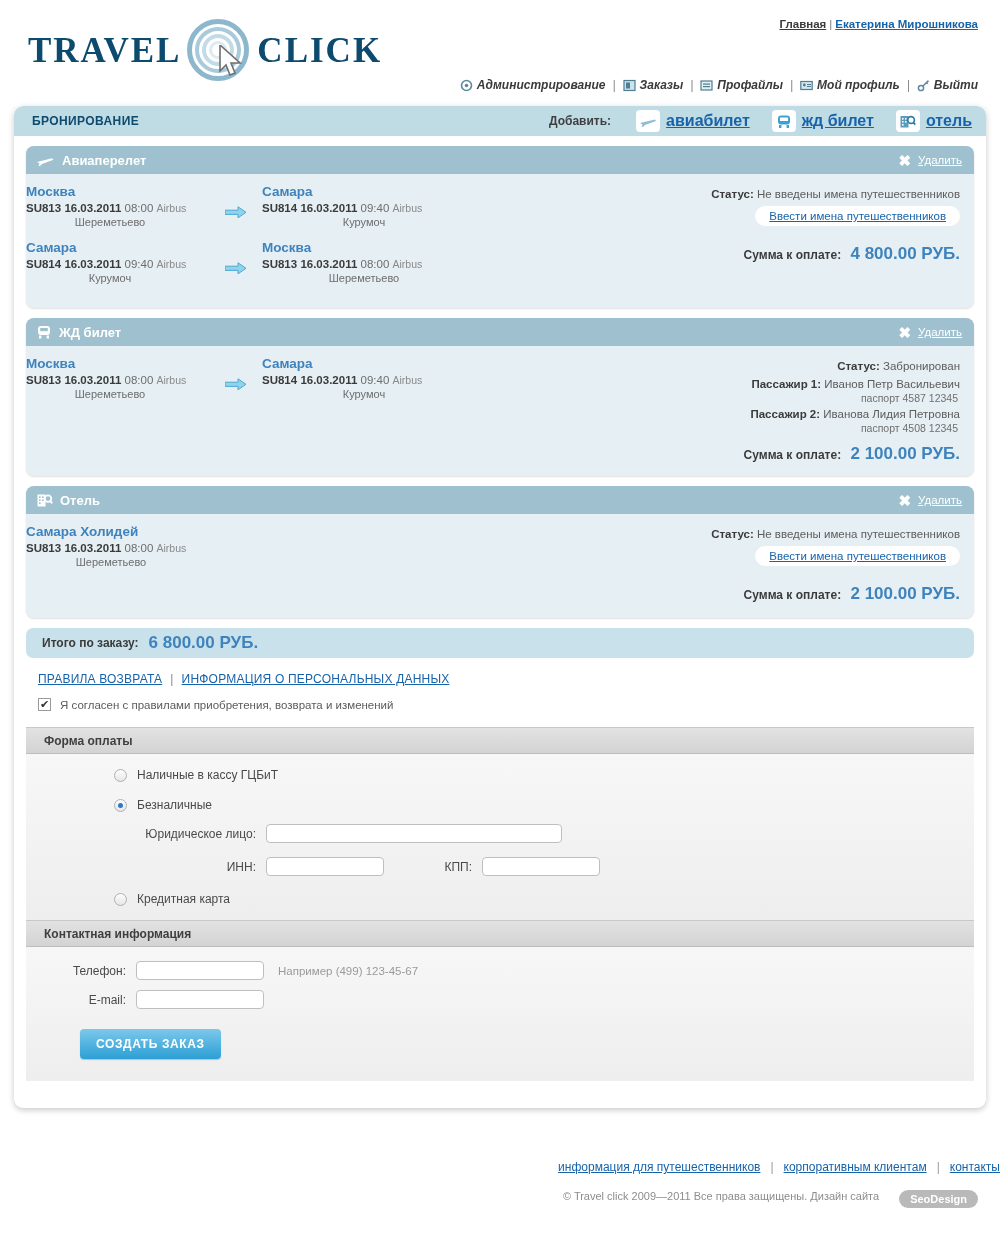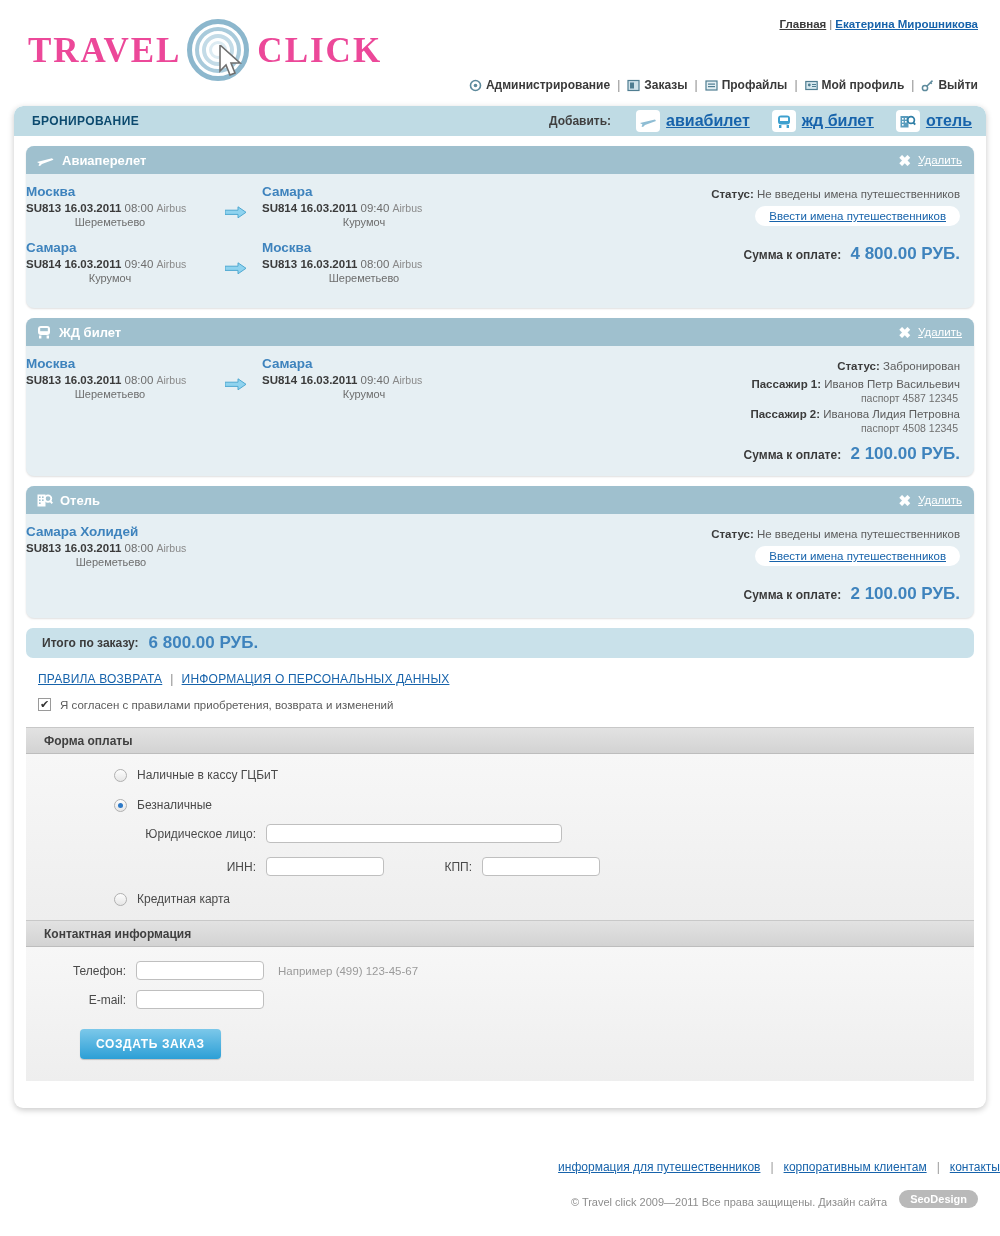--- a/index.html
+++ b/index.html
@@ -16,21 +16,21 @@
   a { color:#1763ab; }
 
   
   .header { position:relative; height:100px; }
   .logo { position:absolute; left:28px; top:20px; display:flex; align-items:center; height:62px; }
   .logo-word {
     font-family:"Liberation Serif", serif;
     font-weight:bold;
     font-size:35px;
     letter-spacing:2px;
-    color:#ec4899;
+    color:#0c4a6e;
   }
   .logo-mark {
     width:64px; height:64px; margin:0 6px; position:relative;
   }
   .logo-mark .ring {
     position:absolute; border-radius:50%; border-style:solid; border-color:#8cb7cd;
   }
   .logo-mark .r1 { left:0; top:0; width:62px; height:62px; border-width:5px; border-color:#8cb7cd; }
   .logo-mark .r2 { left:8px; top:8px; width:46px; height:46px; border-width:4px; border-color:#a8cadb; }
   .logo-mark .r3 { left:15px; top:15px; width:32px; height:32px; border-width:4px; border-color:#c3dbe7; }
@@ -41,21 +41,21 @@
     position:absolute; right:22px; top:18px;
     font-size:11.5px; font-weight:bold;
   }
   .top-links a { text-decoration:underline; }
   .top-links .sep { color:#777; font-weight:normal; margin:0 3px; }
   .top-links .home { color:#3b3b3b; }
 
   .main-nav {
     position:absolute; right:22px; top:78px;
     font-size:12px; font-weight:bold; color:#3a3a3a;
-    display:flex; gap:0px;
+    display:flex; gap:0px;font-style:italic;
   }
   .main-nav .nav-item { display:inline-flex; align-items:center; gap:4px; }
   .main-nav .nav-sep { color:#8a8a8a; font-weight:normal; margin:0 7px; }
   .nav-ico { display:inline-block; width:13px; height:13px; position:relative; }
 
   
   .panel {
     position:absolute; left:14px; top:106px; width:972px; height:1002px;
     background:#ffffff;
     border-radius:9px;
@@ -196,21 +196,21 @@
   
   .footer-links {
     position:absolute; left:0; top:1160px; width:1000px;
     text-align:right; font-size:12px;
   }
   .footer-links a { text-decoration:underline; }
   .footer-links .sep { color:#9a9a9a; margin:0 10px; }
   .copyright {
     position:absolute; right:22px; top:1190px;
     font-size:11px; color:#8d8d8d;
-    display:flex; align-items:flex-end; gap:12px;margin-left:20px;
+    display:flex; align-items:flex-start; gap:20px;margin-left:20px;
   }
   .seo-badge {
     background:#b9b9b9; color:#fff; border-radius:9px;
     padding:3px 11px; font-size:11px; font-weight:bold;
   }
 </style>
 </head>
 <body>
 
 <div class="header">

